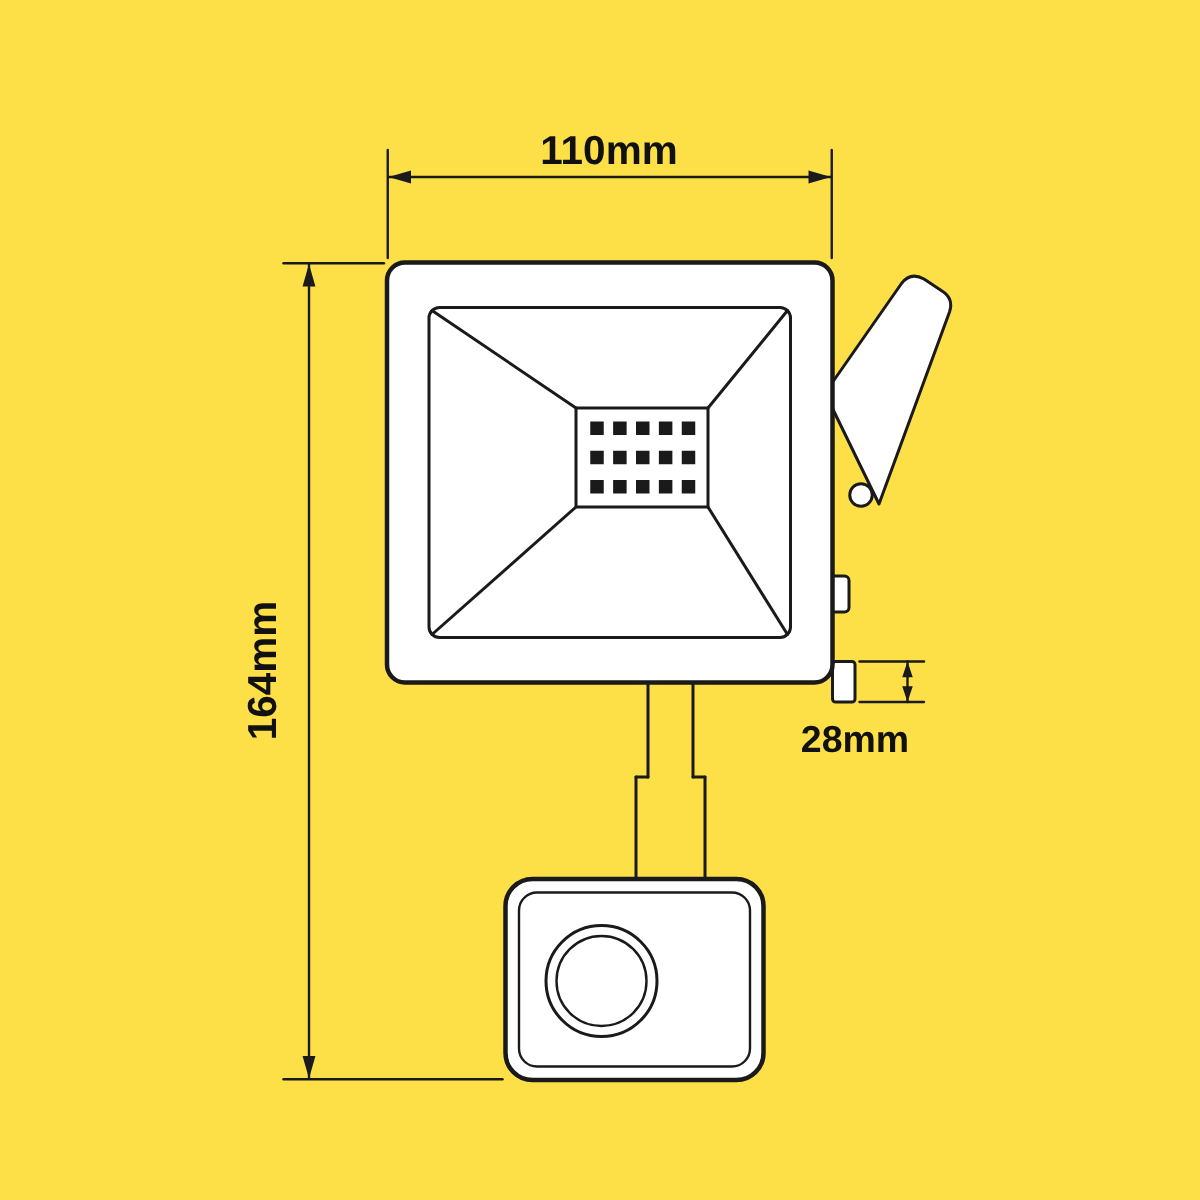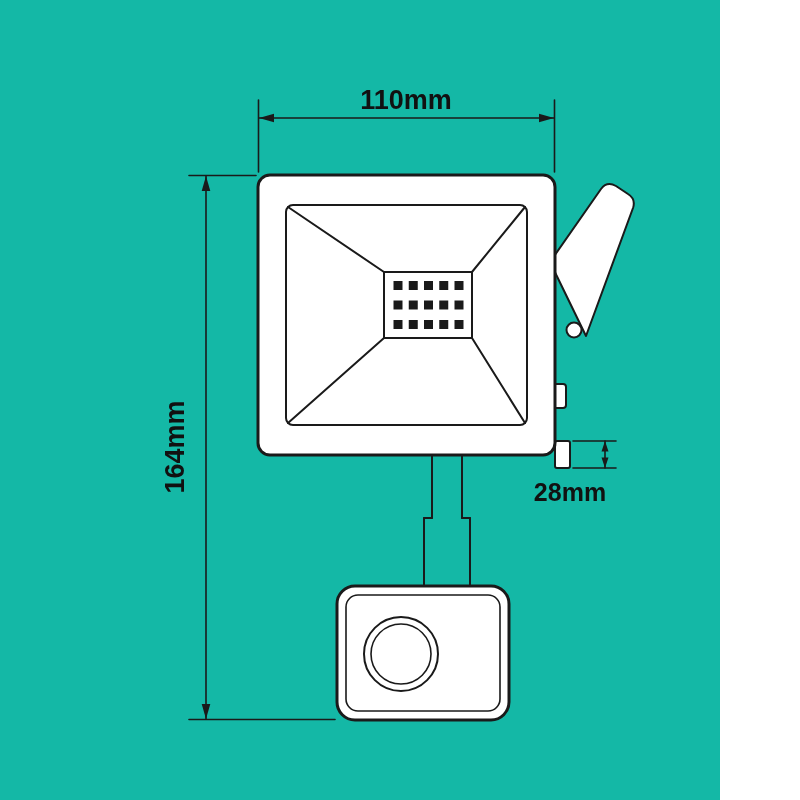--- a/index.html
+++ b/index.html
@@ -1,17 +1,17 @@
 <!DOCTYPE html>
 <html><head>
 <meta charset="utf-8">
 <style>
   html, body { margin: 0; padding: 0; background: #ffffff; }
   .stage {
-    width: 720px; height: 800px; background: #14b8a6;
+    width: 800px; height: 800px; background: #fde047;
     position: relative; overflow: hidden;
     font-family: "Liberation Sans", sans-serif;
   }
   svg { display: block; }
   .ln { fill: none; stroke: #1a1a1a; stroke-linejoin: round; stroke-linecap: round; }
   .w3  { stroke-width: 3; }
   .w2  { stroke-width: 2; }
   .w16 { stroke-width: 1.6; }
   .fillwhite { fill: #ffffff; }
   .arrow { fill: #1a1a1a; stroke: none; }

